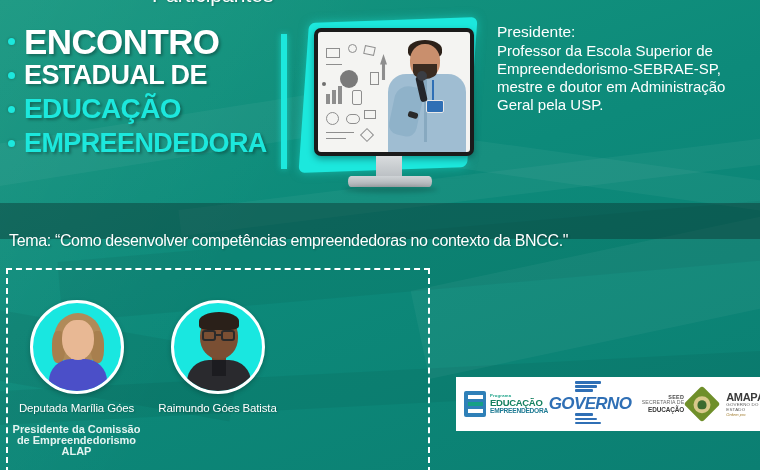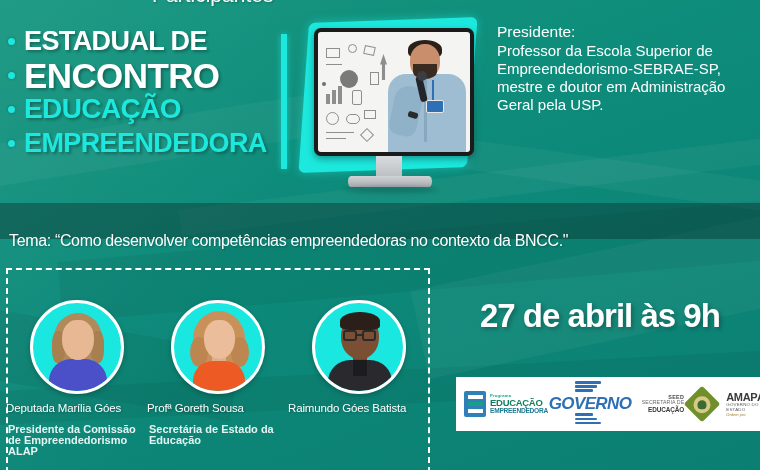--- a/index.html
+++ b/index.html
@@ -186,21 +186,21 @@
     background:transparent;
   }
   #part-title {
     position:absolute; left:152px; top:-18px;
     width:120px; text-align:center;
     color:#ffffff; font-size:21px; line-height:26px;
     text-shadow:1px 1px 2px rgba(0,0,0,0.25);
   }
 
   #people { position:absolute; left:6px; top:300px; width:424px; display:flex; }
-  .person-card { width:141px; }
+  .person-card { width:141px; text-align:center; }
   .avatar {
     width:94px; height:94px; border-radius:50%;
     background:#19e7e0; margin:0 auto;
     border:3px solid #ffffff;
     box-shadow:0 2px 5px rgba(0,0,0,0.22);
     position:relative; overflow:hidden;
   }
   .av-inner { position:absolute; left:0; top:0; width:100%; height:100%; }
   .av-hair, .av-face, .av-body, .av-extra { position:absolute; }
 
@@ -316,25 +316,25 @@
   <div class="tex" id="t2"></div>
   <div class="tex dark" id="t3"></div>
   <div class="tex" id="t4"></div>
   <div class="tex dark" id="t5"></div>
   <div class="tex" id="t6"></div>
   <div class="tex dark" id="t7"></div>
 
   <div id="title-block">
     <div class="title-row">
       <span class="bullet"></span>
-      <span class="tline" id="tl-2">ESTADUAL DE</span>
+      <span class="tline" id="tl-1">ENCONTRO</span>
     </div>
     <div class="title-row">
       <span class="bullet"></span>
-      <span class="tline" id="tl-1">ENCONTRO</span>
+      <span class="tline" id="tl-2">ESTADUAL DE</span>
     </div>
     <div class="title-row">
       <span class="bullet"></span>
       <span class="tline" id="tl-3">EDUCAÇÃO</span>
     </div>
     <div class="title-row">
       <span class="bullet"></span>
       <span class="tline" id="tl-4">EMPREENDEDORA</span>
     </div>
   </div>
@@ -408,54 +408,39 @@
           <div class="av-extra" id="a1-hair3"></div>
           <div class="av-extra" id="a1-neck"></div>
           <div class="av-body" id="a1-body"></div>
           <div class="av-face" id="a1-face"></div>
         </div>
       </div>
       <div class="p-name">Deputada Marília Góes</div>
       <div class="p-role">Presidente da Comissão de Empreendedorismo ALAP</div>
     </div>
 
-    <div class="person-card">
-      <div class="avatar">
-        <div class="av-inner">
-          <div class="av-hair" id="a2-hair"></div>
-          <div class="av-extra" id="a2-curl1"></div>
-          <div class="av-extra" id="a2-curl2"></div>
-          <div class="av-extra" id="a2-neck"></div>
-          <div class="av-body" id="a2-body"></div>
-          <div class="av-face" id="a2-face"></div>
-        </div>
-      </div>
-      <div class="p-name">Profª Goreth Sousa</div>
-      <div class="p-role">Secretária de Estado da Educação</div>
-    </div>
 
     <div class="person-card">
       <div class="avatar">
         <div class="av-inner">
           <div class="av-extra" id="a3-neck"></div>
           <div class="av-body" id="a3-body"></div>
           <div class="av-extra" id="a3-collar"></div>
           <div class="av-face" id="a3-head"></div>
           <div class="av-hair" id="a3-hair"></div>
           <div class="av-extra" id="a3-glasses-l"></div>
           <div class="av-extra" id="a3-glasses-r"></div>
           <div class="av-extra" id="a3-bridge"></div>
         </div>
       </div>
       <div class="p-name">Raimundo Góes Batista</div>
     </div>
 
   </div>
 
-  <div id="date-text">27 de abril às 9h</div>
 
   <div id="logo-bar">
 
     <div class="logo" id="logo-ee">
       <div id="ee-mark">
         <div id="ee-m1"></div>
         <div id="ee-m2"></div>
         <div id="ee-m3"></div>
       </div>
       <div id="ee-txt">

